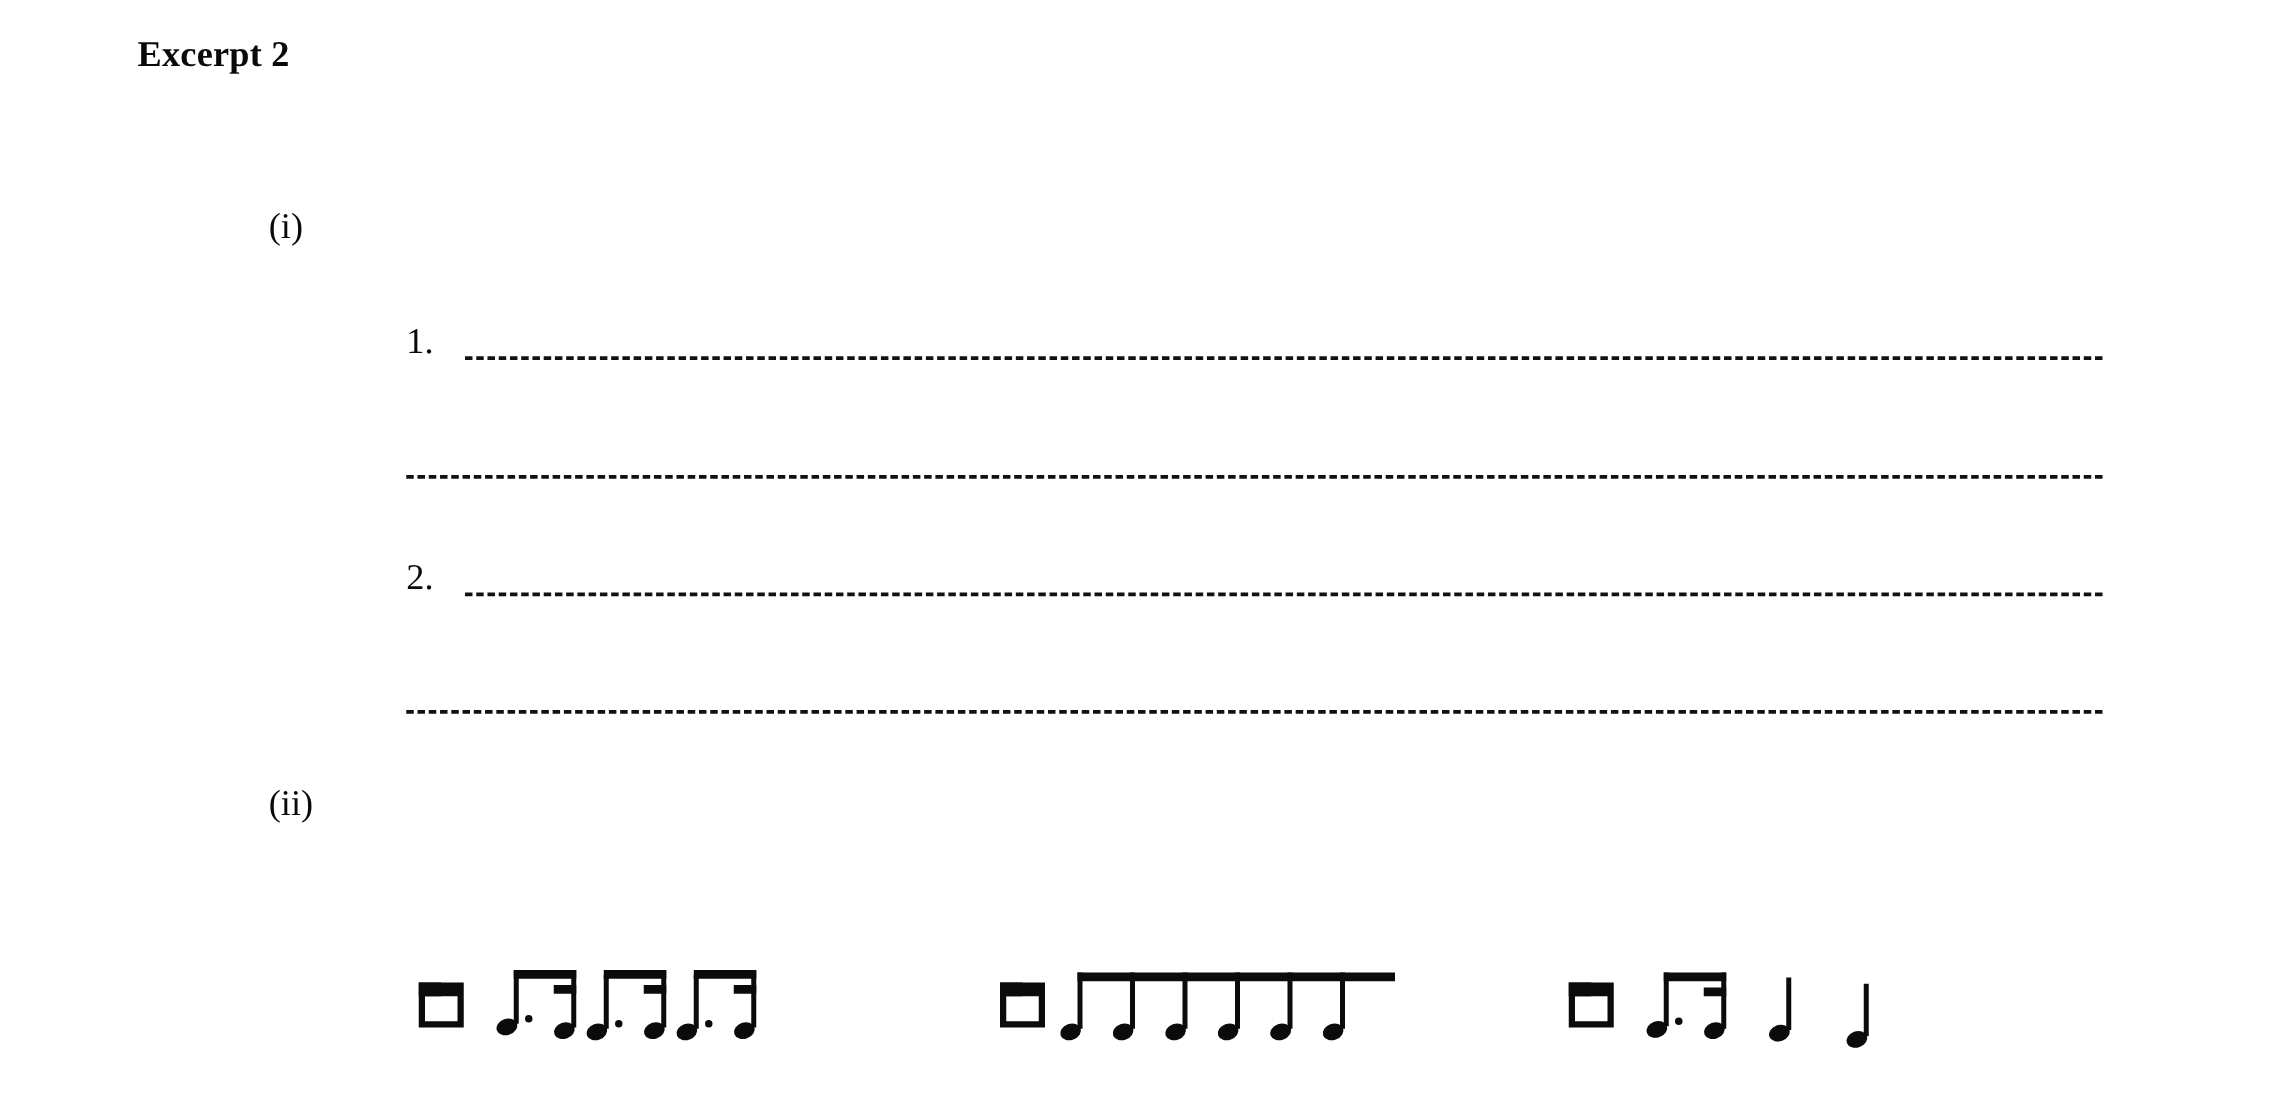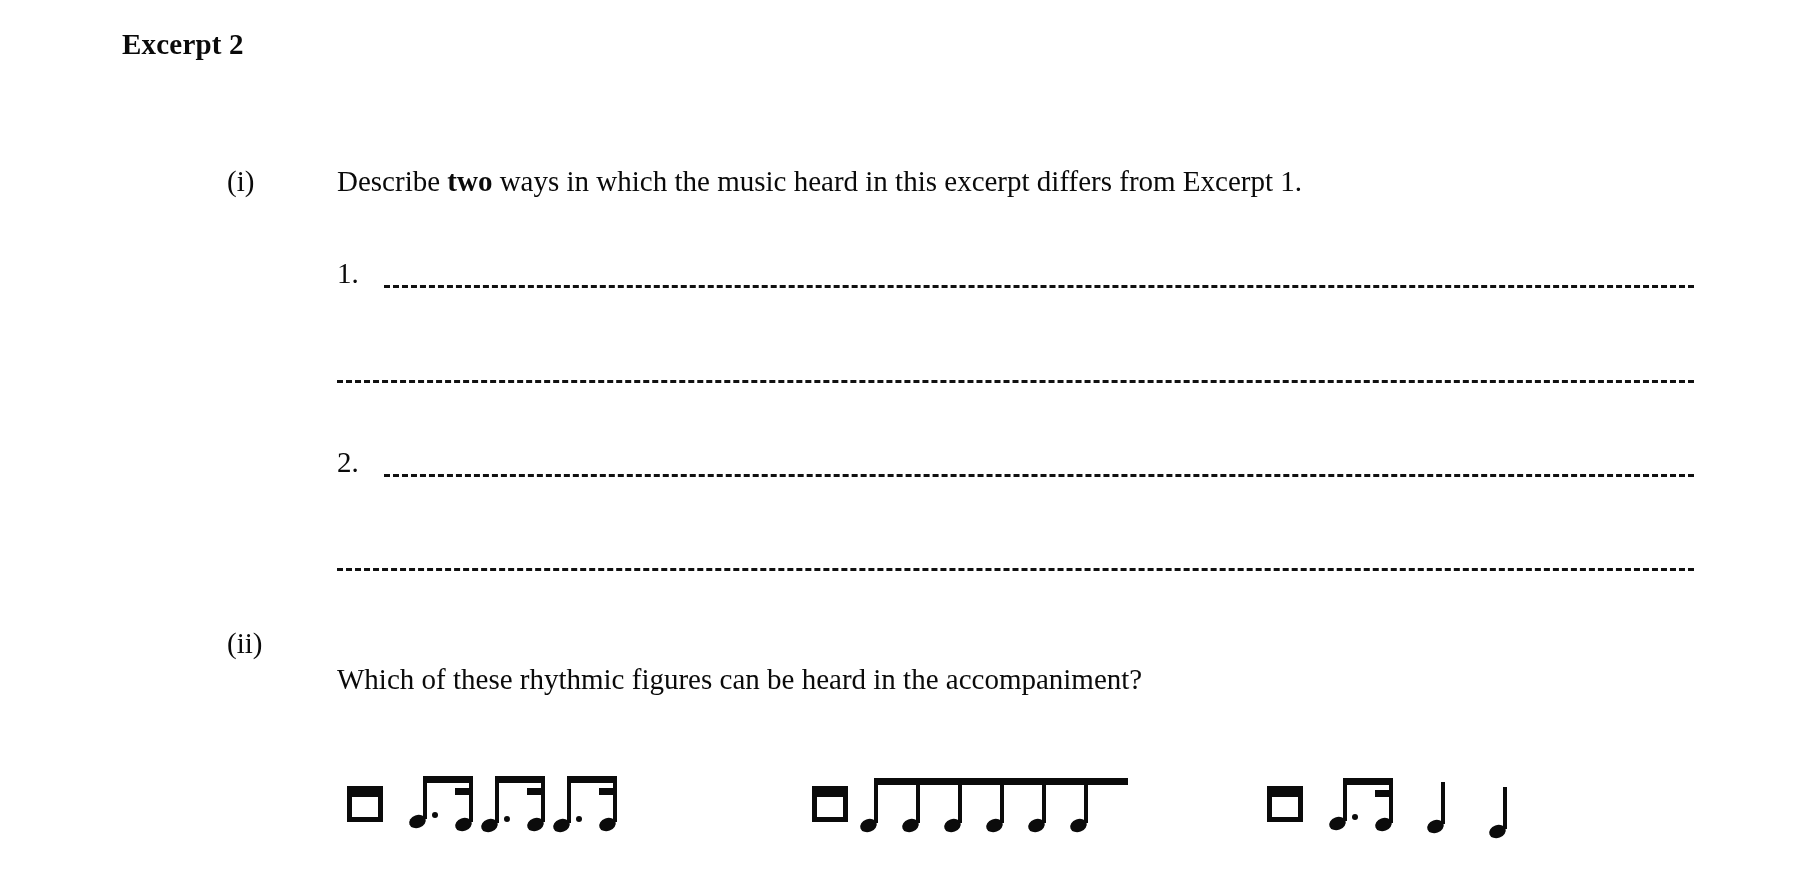--- a/index.html
+++ b/index.html
@@ -13,21 +13,20 @@
     overflow: hidden;
     font-family: "Liberation Serif", serif;
     color: #0a0a0a;
     position: relative;
   }
 
   .page {
     position: relative;
     width: 1541px;
     height: 877px;
-    margin-left: 12px;
   }
 
   .excerpt-title {
     position: absolute;
     left: 110px;
     top: 28px;
     font-size: 29px;
     font-weight: bold;
     letter-spacing: 0.2px;
   }
@@ -114,36 +113,32 @@
 </style>
 </head>
 <body>
 
 <div class="page">
 
   <div class="excerpt-title">Excerpt 2</div>
 
   <div class="q-marker" style="left:215px; top:165px;">(i)</div>
 
-  <div class="q-text" style="left:325px; top:165px;">
-    <span>Describe </span><b>two</b><span> ways in which the music heard in this excerpt differs from Excerpt 1.</span>
-  </div>
 
   <div class="ans-num" style="left:325px; top:257px;">1.</div>
   <div class="dashline" style="left:372px; top:285px; width:1310px;"></div>
 
   <div class="dashline" style="left:325px; top:380px; width:1357px;"></div>
 
   <div class="ans-num" style="left:325px; top:446px;">2.</div>
   <div class="dashline" style="left:372px; top:474px; width:1310px;"></div>
 
   <div class="dashline" style="left:325px; top:568px; width:1357px;"></div>
 
   <div class="q-marker" style="left:215px; top:627px;">(ii)</div>
-  <div class="q-text" style="left:325px; top:663px;">Which of these rhythmic figures can be heard in the accompaniment?</div>
 
   <div class="rhythm-group" style="left:335px; top:770px; width:340px;">
     <div class="rest-box" style="left:0px; top:16px;"></div>
 
     <div class="head" style="left:62px; top:45px;"></div>
     <div class="stem" style="left:76px; top:6px; height:43px;"></div>
     <div class="dot" style="left:85px; top:42px;"></div>
     <div class="head" style="left:108px; top:48px;"></div>
     <div class="stem" style="left:122px; top:6px; height:46px;"></div>
     <div class="beam" style="left:76px; top:6px; width:50px;"></div>

